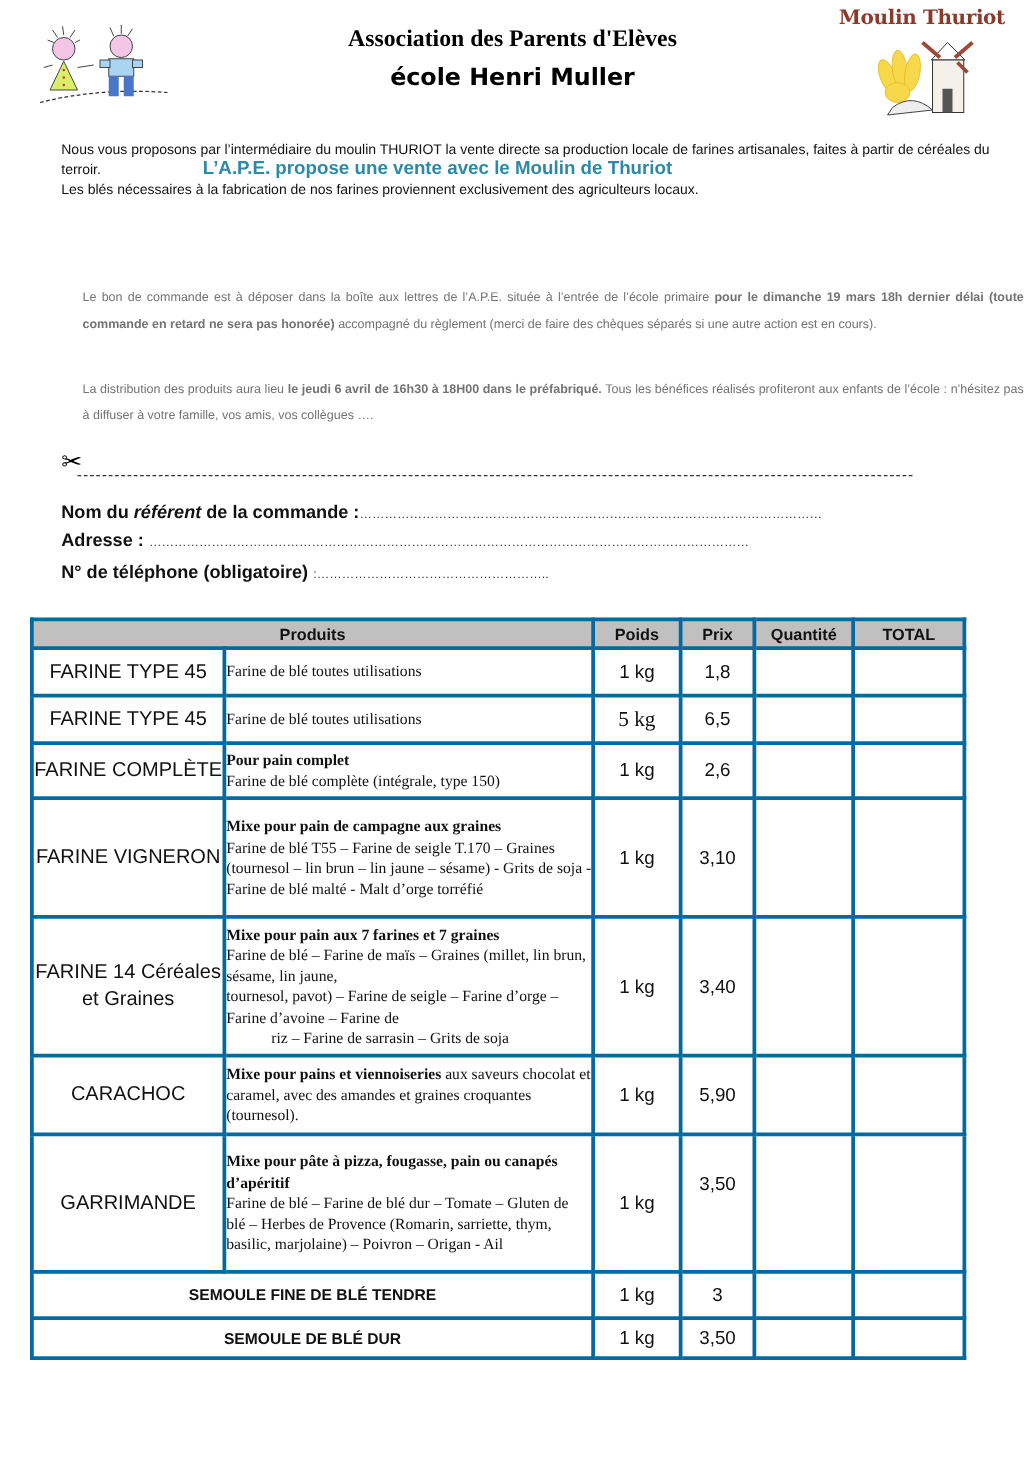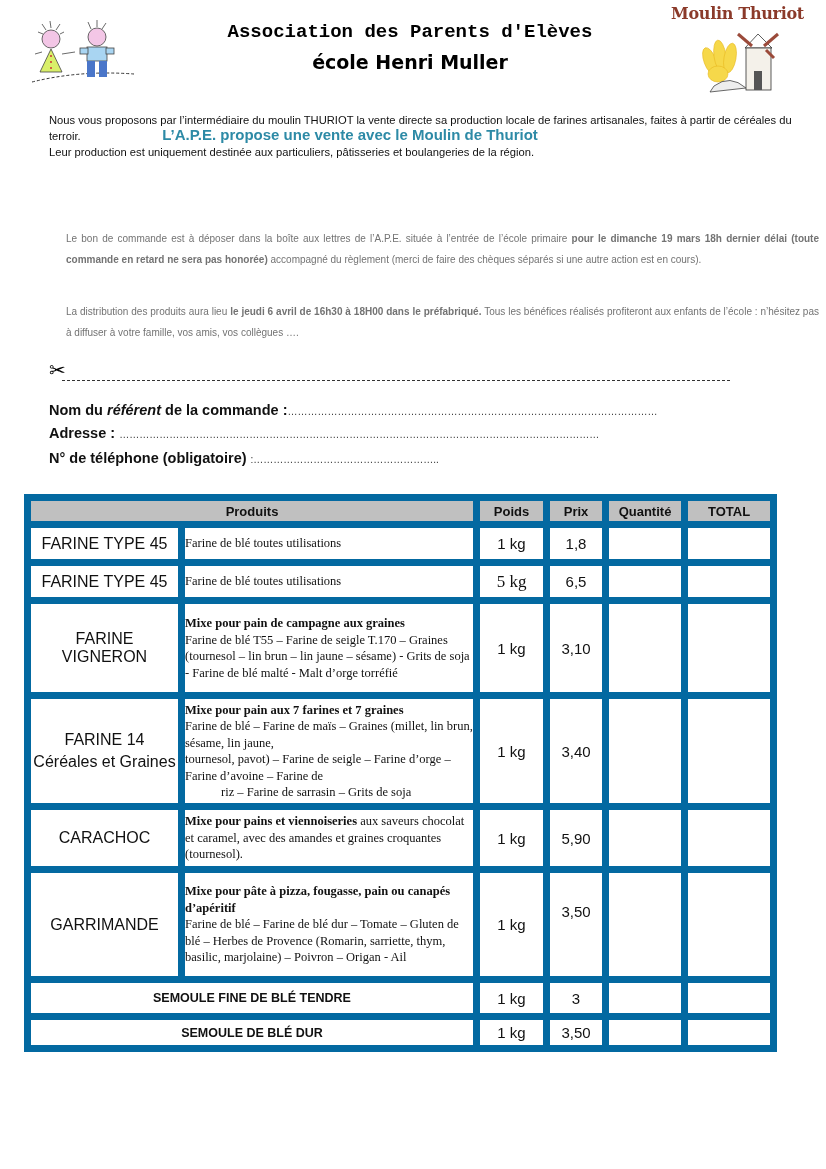--- a/index.html
+++ b/index.html
@@ -3,21 +3,21 @@
 <meta charset="utf-8">
 <style>
   html, body { margin:0; padding:0; background:#fff; }
   body { width:826px; height:1169px; position:relative; overflow:hidden; font-family:"Liberation Sans", sans-serif; color:#111; }
   .abs { position:absolute; }
 
   
   .logo-kids { left:30px; top:18px; width:105px; height:66px; }
   .logo-mill { left:670px; top:4px; width:135px; height:95px; }
   .mill-title { position:absolute; left:0; top:0; width:135px; text-align:center; font-family:"DejaVu Serif", serif; font-size:16px; color:#8b3a2a; font-weight:bold; letter-spacing:-0.3px; }
-  .title1 { left:160px; top:21px; width:500px; text-align:center; font-family:Liberation Mono, monospace; font-size:19px; font-weight:bold; color:#000; }
+  .title1 { left:160px; top:21px; width:500px; text-align:center; font-family:Liberation Serif, serif; font-size:19px; font-weight:bold; color:#000; }
   .title2 { left:160px; top:51px; width:500px; text-align:center; font-family:"DejaVu Sans", sans-serif; font-size:19px; font-weight:bold; color:#000; }
   .subtitle { left:90px; top:78px; width:520px; text-align:center; font-size:15px; font-weight:bold; color:#2d8aa6;margin-top:48px; }
 
   
   .intro { left:49px; top:112px; width:752px; font-size:11.2px; line-height:16px; color:#111; }
   .intro p { margin:0; }
 
   .para { left:66px; width:753px; font-size:10px; line-height:20.5px; text-align:justify; color:#737373; }
   .para p { margin:0; }
   .p1 { top:229px; }
@@ -28,21 +28,21 @@
   .cutline { left:62px; top:380px; width:668px; border-top:1px dashed #333; }
 
   .field { left:49px; font-size:14.5px; font-weight:bold; color:#111; white-space:nowrap; }
   .field .dots { font-weight:normal; font-size:10px; letter-spacing:0; color:#333; }
   .f1 { top:402px; }
   .f2 { top:425px; }
   .f3 { top:450px; }
 
   
   table.order { position:absolute; left:24px; top:494px; width:748px; border-collapse:collapse; border:2px solid #222; table-layout:fixed; }
-  table.order th, table.order td { border:7px solid #0369a1; padding:0; }
+  table.order th, table.order td { border:3px solid #0369a1; padding:0; }
   table.order th { background:#c0c0c0; font-size:13px; font-weight:bold; height:20px; text-align:center; }
   td.pname { font-size:16px; font-weight:normal; text-align:center; padding:0 4px; }
   td.desc { font-family:"Liberation Serif", serif; font-size:12.5px; line-height:16.5px; padding:4px 6px; text-align:left; vertical-align:middle; }
   td.desc .dt { font-weight:bold; }
   td.num { font-size:15px; text-align:center; }
   td.num.serif { font-family:"Liberation Serif", serif; font-size:17px; }
   td.blank { }
   td.span2 { font-size:12.5px; font-weight:bold; text-align:center;margin-left:28px; }
   .indent { padding-left:36px; display:inline-block; }
 </style>
@@ -98,21 +98,21 @@
       <line x1="48" y1="8" x2="62" y2="20"></line>
         <line x1="88" y1="8" x2="74" y2="20"></line>
         <line x1="84" y1="32" x2="76" y2="24"></line>
     </g>
     <path d="M24 60 Q40 48 56 62 L20 66 Z" fill="#eee" stroke="#444" stroke-width="0.8"></path>
   </svg>
 </div>
 
 <div class="abs intro">
   <p>Nous vous proposons par l’intermédiaire du moulin THURIOT  la vente directe sa production locale de farines artisanales, faites à partir de céréales du terroir.</p>
-  <p>Leur production est uniquement destinée aux particuliers, pâtisseries et boulangeries de la région.</p>
+  <p>Les blés nécessaires à la fabrication de nos farines proviennent exclusivement des agriculteurs locaux.</p>
 </div>
 
 <div class="abs para p1">
   <p><span>Le bon de commande est à déposer dans la boîte aux lettres de l’A.P.E. située à l’entrée de l’école primaire </span><b>pour le dimanche 19 mars 18h dernier délai (toute commande en retard ne sera pas honorée)</b><span> accompagné du règlement (merci de faire des chèques séparés si une autre action est en cours).</span></p>
 </div>
 
 <div class="abs para p2">
   <p><span>La distribution des produits aura lieu </span><b>le jeudi 6 avril de 16h30 à 18H00 dans le préfabriqué.</b><span> Tous les bénéfices réalisés profiteront aux enfants de l’école : n’hésitez pas à diffuser à votre famille, vos amis, vos collègues ….</span></p>
 </div>
 
@@ -157,20 +157,31 @@
       <td class="blank"></td>
     </tr>
     <tr style="height:38px">
       <td class="pname">FARINE TYPE 45</td>
       <td class="desc">Farine de blé toutes utilisations</td>
       <td class="num serif">5 kg</td>
       <td class="num">6,5</td>
       <td class="blank"></td>
       <td class="blank"></td>
     </tr>
+    <tr style="height:44px">
+      <td class="pname">FARINE COMPLÈTE</td>
+      <td class="desc">
+          <div class="dt">Pour pain complet</div>
+          <div>Farine de blé complète (intégrale, type 150)</div>
+        </td>
+      <td class="num">1 kg</td>
+      <td class="num">2,6</td>
+      <td class="blank"></td>
+      <td class="blank"></td>
+    </tr>
     <tr style="height:95px">
       <td class="pname">FARINE VIGNERON</td>
       <td class="desc">
           <div class="dt">Mixe pour pain de campagne aux graines</div>
           <div>Farine de blé T55 – Farine de seigle T.170 – Graines (tournesol – lin brun – lin jaune – sésame) - Grits de soja - Farine de blé malté - Malt d’orge torréfié</div>
         </td>
       <td class="num">1 kg</td>
       <td class="num">3,10</td>
       <td class="blank"></td>
       <td class="blank"></td>

